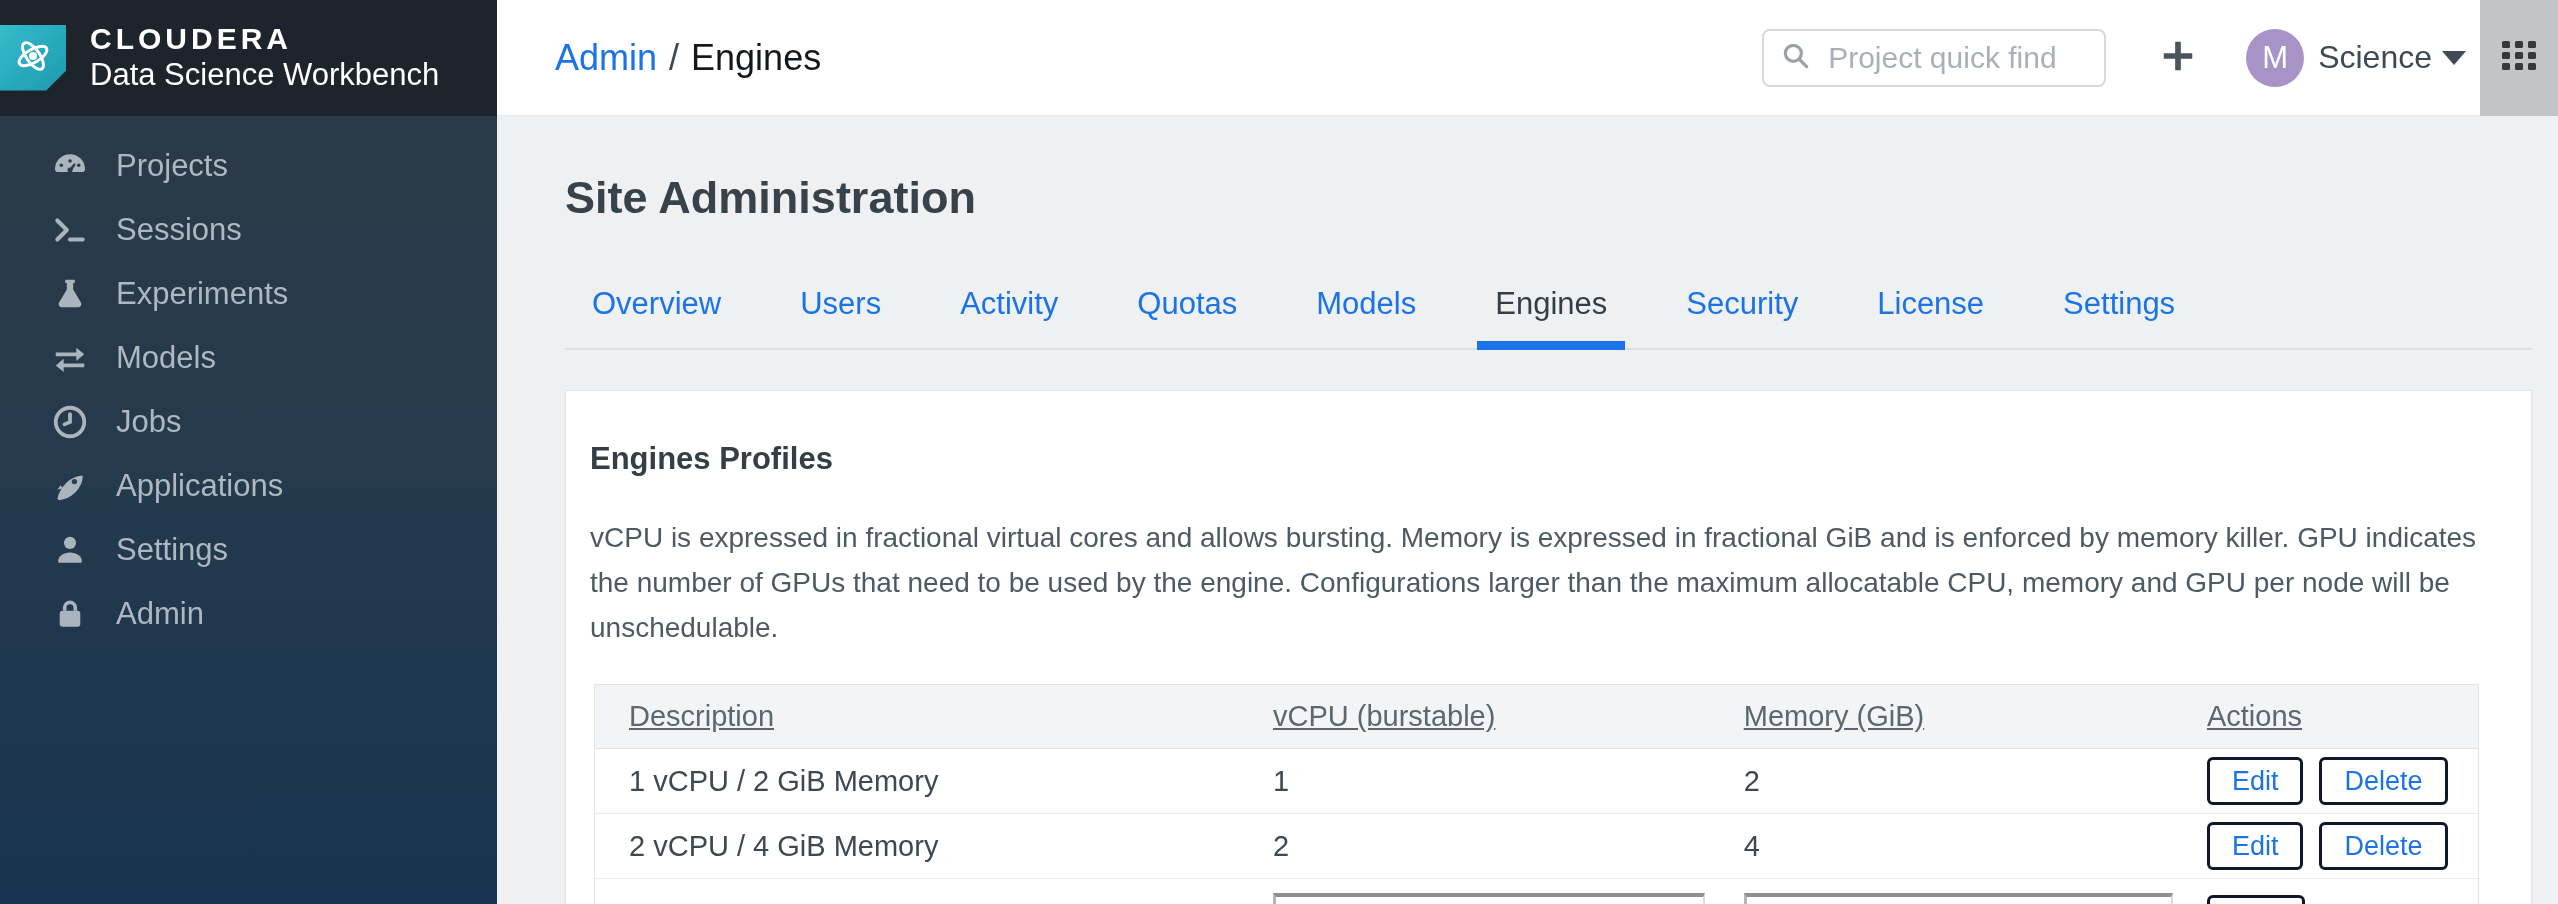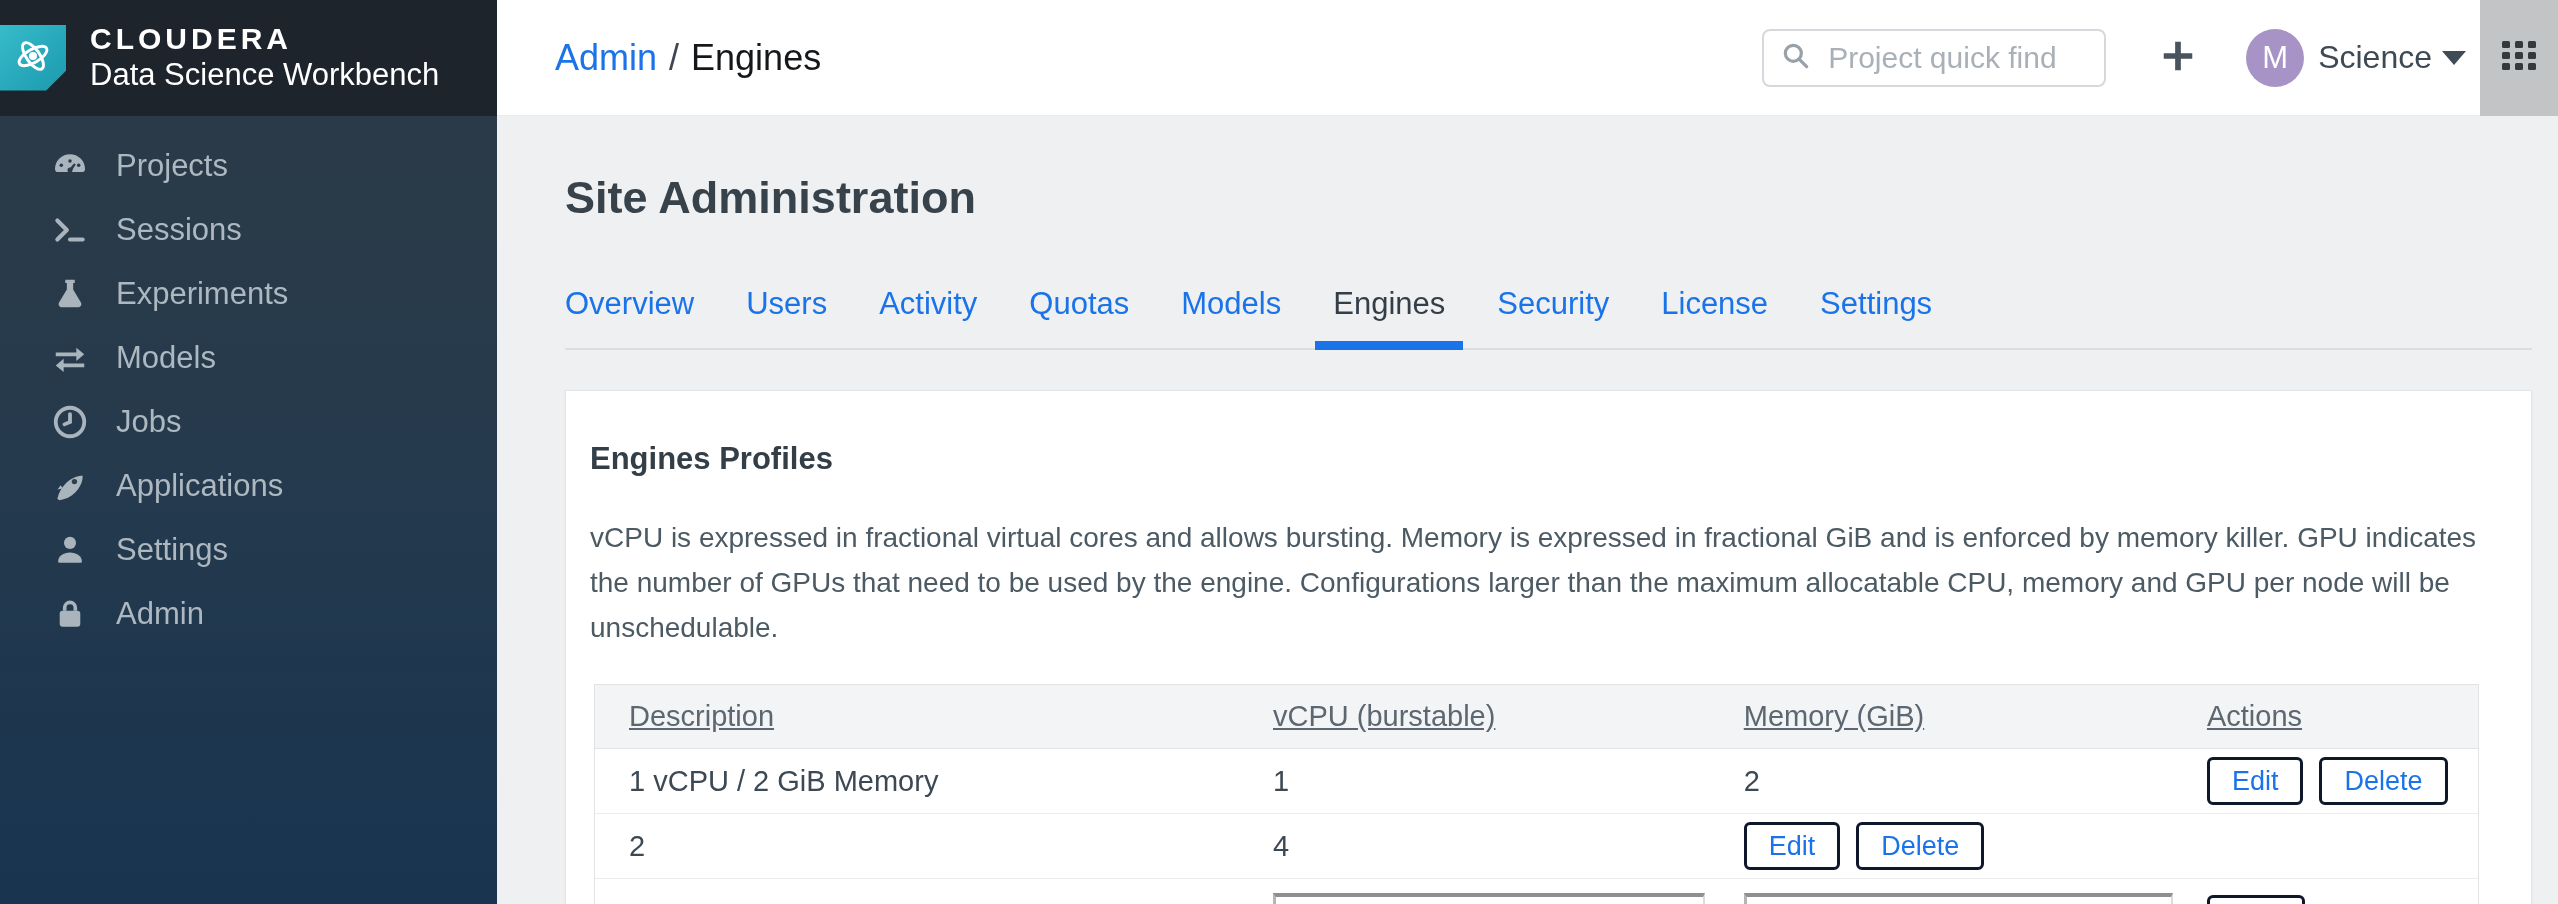--- a/index.html
+++ b/index.html
@@ -50,21 +50,21 @@
   .nav { padding-top:18px; }
   .nav-item { display:flex; align-items:center; height:64px; padding-left:50px; gap:26px;
     color:#adb8c1; font-size:31px; cursor:pointer; }
   .nav-item .nav-icon { width:40px; display:flex; justify-content:center; }
 
   
   .main { position:absolute; top:116px; left:517px; width:2061px; height:788px; background:#eef0f2; }
   .page-title { margin:56px 0 0 48px; font-size:45px; font-weight:700; color:#37424b; }
 
   .tabs { margin:62px 46px 0 48px; display:flex; gap:52px; border-bottom:2px solid #dcdfe1; }
-  .tab { font-size:31px; color:#1a73e8; padding-bottom:26px; position:relative; cursor:pointer; white-space:nowrap; }
+  .tab { font-size:31px; color:#1a73e8; padding-bottom:26px; position:relative; cursor:pointer; white-space:nowrap;margin-left:27px; }
   .tab.active { color:#333e48; }
   .tab.active::after { content:""; position:absolute; left:-18px; right:-18px; bottom:-2px;
     height:9px; background:#1a73e8; }
 
   .card { margin:40px 46px 0 48px; background:#fff; border:1px solid #e3e5e7;
     box-shadow:0 1px 3px rgba(0,0,0,0.05); padding:50px 0 70px 0; min-height:480px; }
   .card-title { font-size:31px; font-weight:700; color:#333e47; margin:0 30px 38px 24px; }
   .card-desc { font-size:28px; color:#4c5a64; line-height:45px; margin:0 34px 34px 24px; }
 
   .engine-table { margin:0 52px 0 28px; border:1px solid #e1e3e5; }
@@ -275,20 +275,21 @@
         <div class="t-cell">1 vCPU / 2 GiB Memory</div>
         <div class="t-cell">1</div>
         <div class="t-cell">2</div>
         <div class="t-cell">
           <button class="btn">Edit</button>
           <button class="btn">Delete</button>
         </div>
       </div>
 
       <div class="t-row t-body-row">
+        <div class="t-cell">2 vCPU / 4 GiB Memory</div>
         <div class="t-cell">2</div>
         <div class="t-cell">4</div>
         <div class="t-cell">
           <button class="btn">Edit</button>
           <button class="btn">Delete</button>
         </div>
       </div>
 
       <div class="t-row t-new-row">
         <div class="t-cell">1 vCPU (burstable), 1.75 GiB memory</div>

